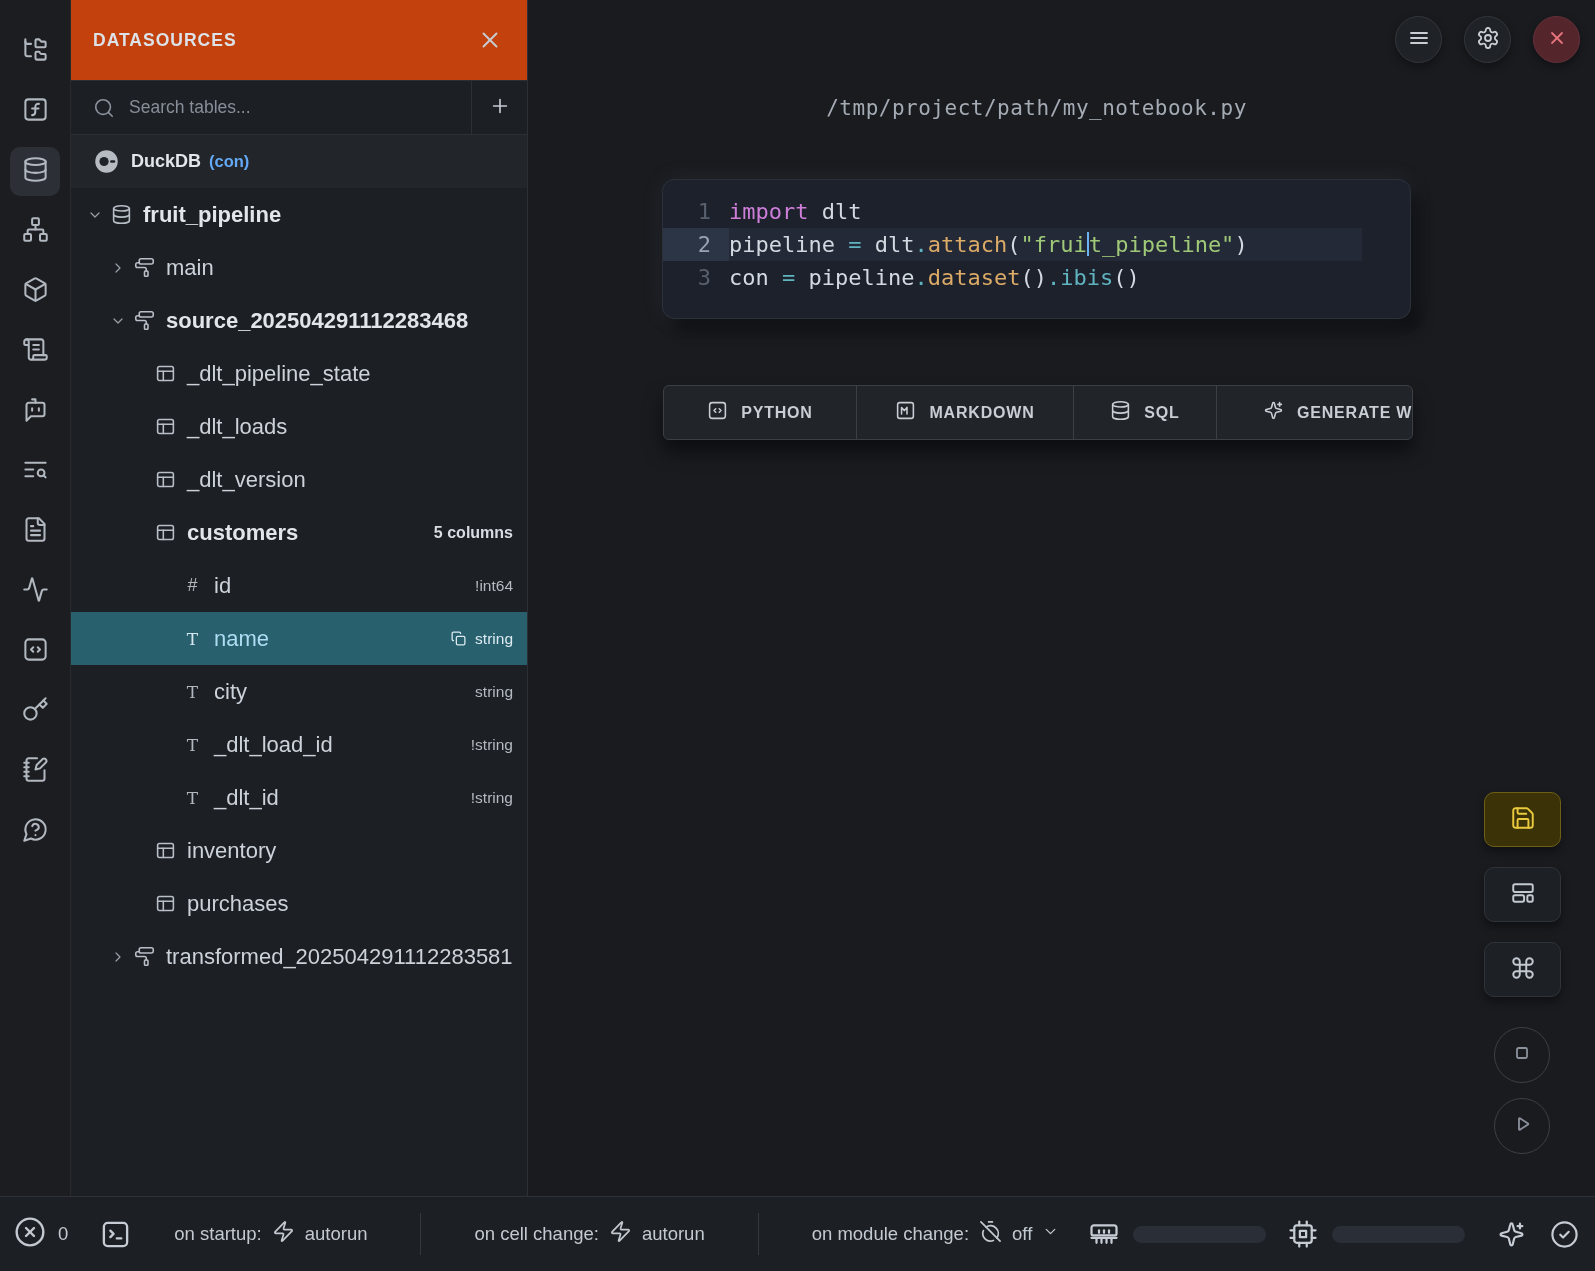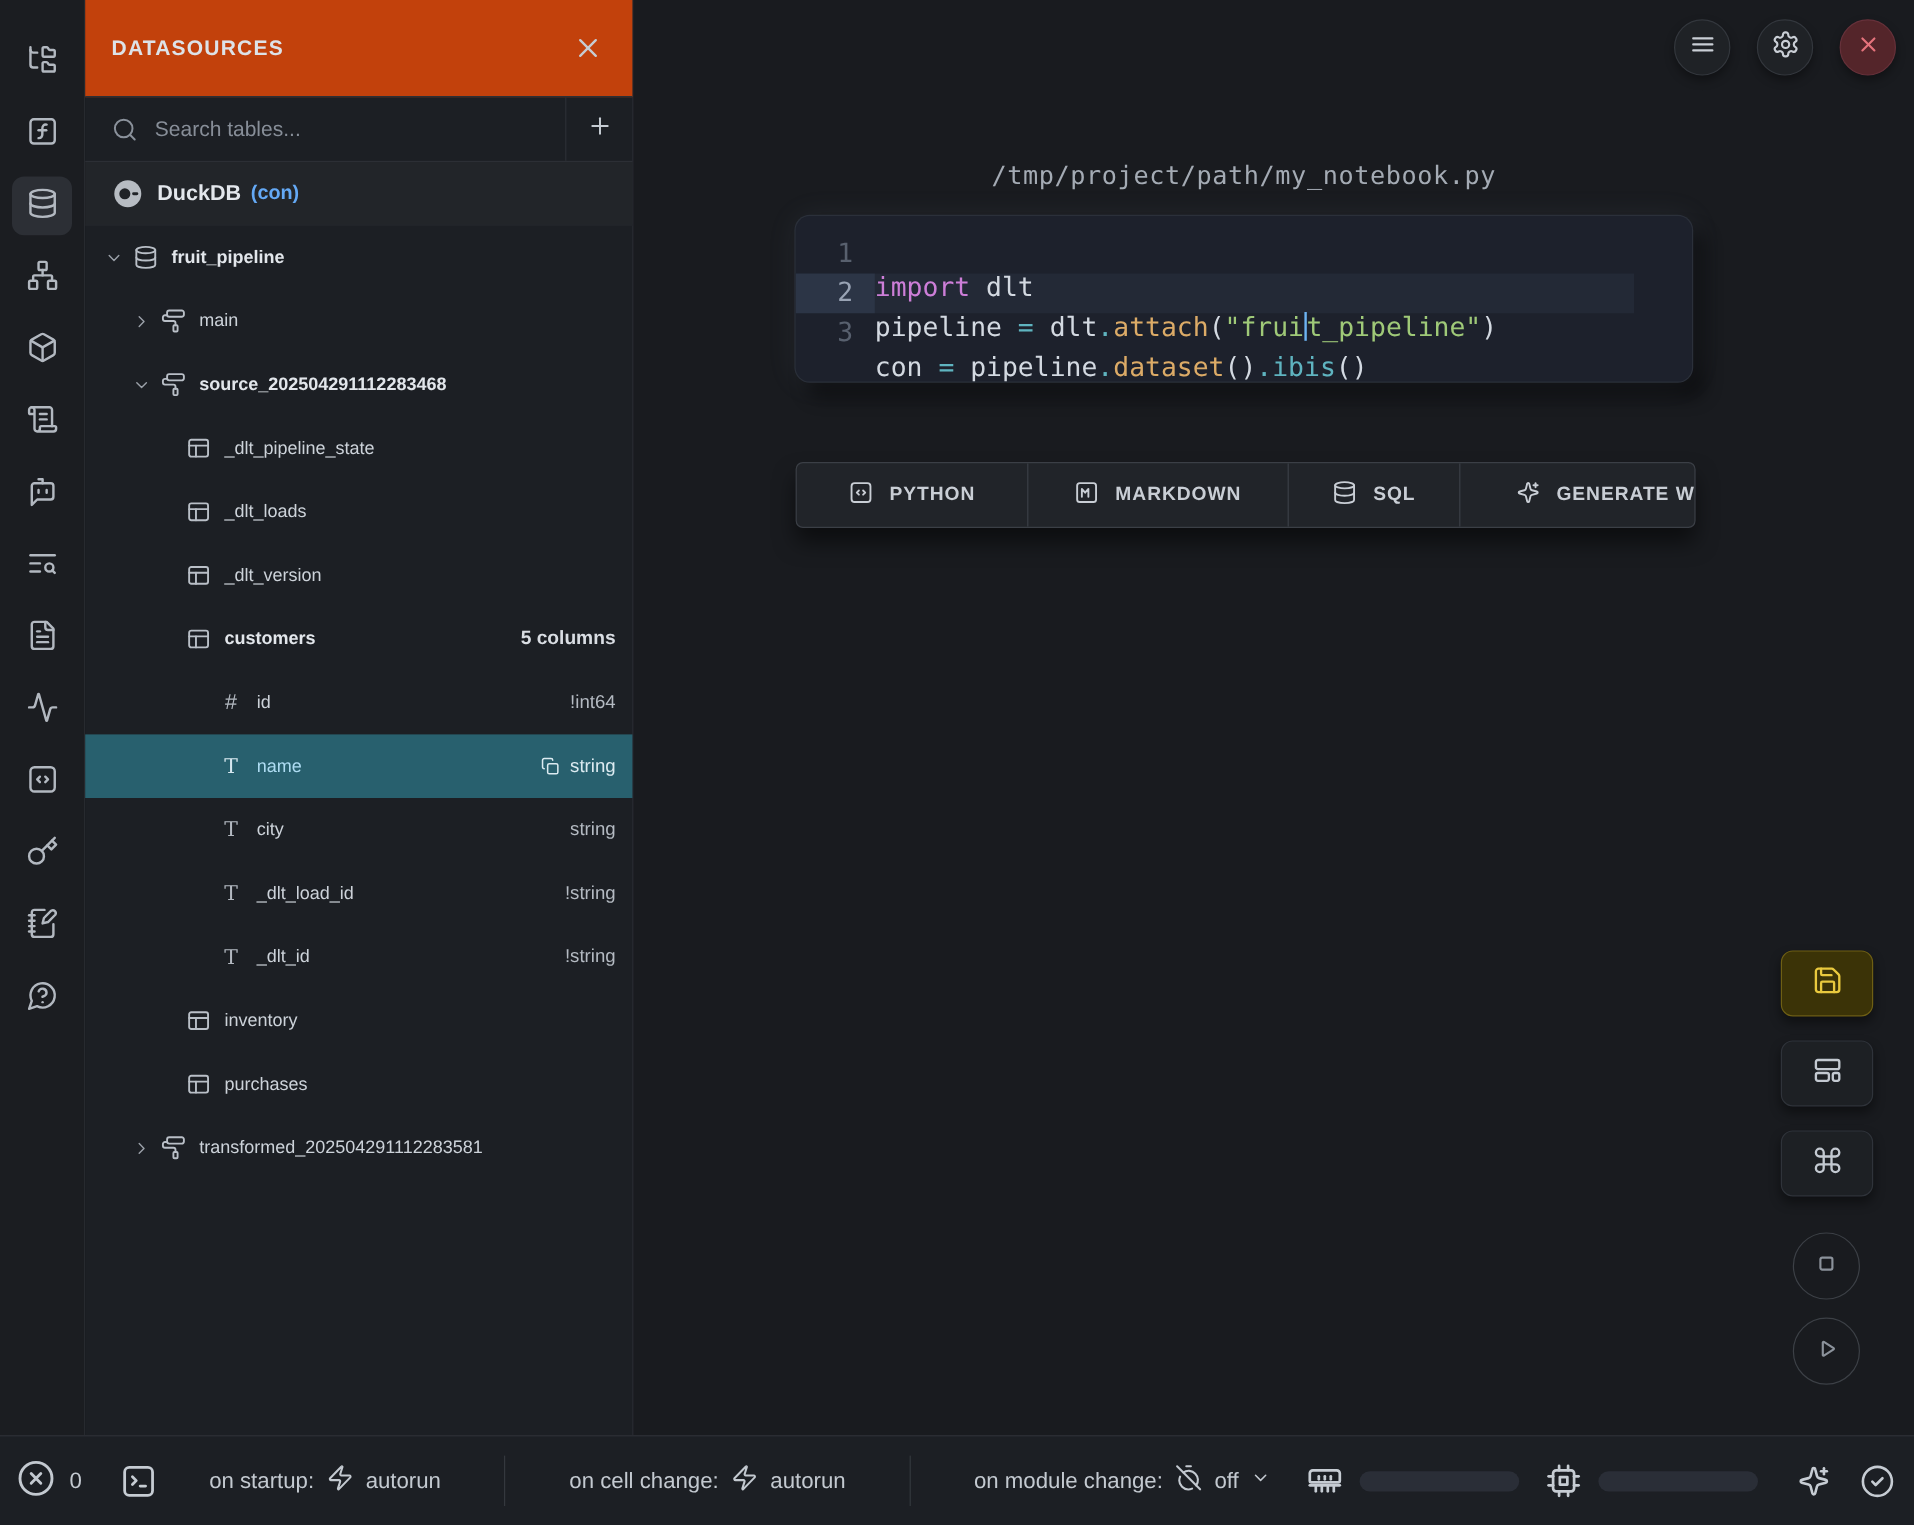--- a/index.html
+++ b/index.html
@@ -45,49 +45,49 @@
   .row.d1 { padding-left:39px; }
   .row.d2 { padding-left:84px; }
   .row.d3 { padding-left:111px; }
   .chev { width:16px; height:16px; color:#9aa0a8; margin-right:8px; flex:none; }
   .chev svg { width:16px; height:16px; }
   .ticon { width:21px; height:21px; color:#b9bfc7; margin-right:11px; flex:none;
     display:flex; align-items:center; justify-content:center; }
   .ticon svg { width:21px; height:21px; }
   .glyph-hash { font-size:18px; color:#b2b8c0; }
   .glyph-T { font-family:"DejaVu Serif", serif; font-size:17px; color:#b2b8c0; }
-  .tlabel { font-size:15px; color:#ccd2d9; white-space:nowrap; }
+  .tlabel { font-size:22px; color:#ccd2d9; white-space:nowrap; }
   .row.bold .tlabel { font-weight:bold; color:#e2e6eb; }
   .meta { margin-left:auto; font-size:15.5px; color:#b4bac2; display:flex; align-items:center; gap:8px; }
   .meta.mbold { font-weight:bold; font-size:16px; color:#d9dde3; }
   .meta .mi { width:17px; height:17px; }
   .row.selected { background:#28606e; }
   .row.selected .tlabel { color:#aedcf2; }
   .row.selected .ticon, .row.selected .glyph-T { color:#d6e7ef; }
   .row.selected .meta { color:#dcebf1; }
 
   
   #main { position:absolute; left:528px; top:0; width:1067px; height:1196px; background:#191b1f; }
   #win-controls { position:absolute; top:16px; right:15px; display:flex; gap:22px; }
   .wc { width:47px; height:47px; border-radius:50%; background:#1f2226; border:1px solid #33373d;
     color:#c9ced5; display:flex; align-items:center; justify-content:center;
     box-shadow:0 4px 8px rgba(0,0,0,.35); }
   .wc svg { width:24px; height:24px; }
   .wc.danger { background:#54252a; border-color:#66313a; color:#e4737c; }
 
   #nb-path { position:absolute; top:96px; left:135px; width:747px; text-align:center;
-    font-family:"DejaVu Sans Mono", monospace; font-size:21px; color:#a4abb4; letter-spacing:.5px;margin-top:38px; }
+    font-family:"DejaVu Sans Mono", monospace; font-size:21px; color:#a4abb4; letter-spacing:.5px; }
 
   #cell { position:absolute; left:135px; top:180px; width:747px; height:138px; background:#1d212c;
     border-radius:12px; padding-top:15px; overflow:hidden;
     box-shadow:0 0 0 1px #2b303a, 0 0 26px rgba(140,152,175,.09), 10px 13px 14px rgba(0,0,0,.45); }
   .code-row { display:flex; height:33px; line-height:33px;
     font-family:"DejaVu Sans Mono", monospace; font-size:22px; }
   .gutter { width:66px; text-align:right; padding-right:18px; color:#58606e; flex:none; }
-  .code { white-space:pre;margin-top:29px; }
+  .code { white-space:pre; }
   .code-row.active { background:linear-gradient(to right,#232936 0,#232936 calc(100% - 48px),transparent calc(100% - 48px)); }
   .code-row.active .gutter { background:#2c3546; color:#99a3b4; }
   .tk-kw { color:#cd7ed8; } .tk-txt { color:#d3d9e1; } .tk-op { color:#5fb4c0; }
   .tk-fn { color:#dcab67; } .tk-str { color:#9fc978; }
   .cursor { display:inline-block; width:2px; height:24px; background:#6db3f2; vertical-align:-4px; }
 
   #cellbar { position:absolute; left:135px; top:385px; width:750px; height:55px; display:flex;
     background:#212429; border:1px solid #3b3f46; border-radius:6px; overflow:hidden;
     box-shadow:0 12px 18px rgba(0,0,0,.5); }
   .cellbtn { display:flex; align-items:center; justify-content:center; gap:13px;

